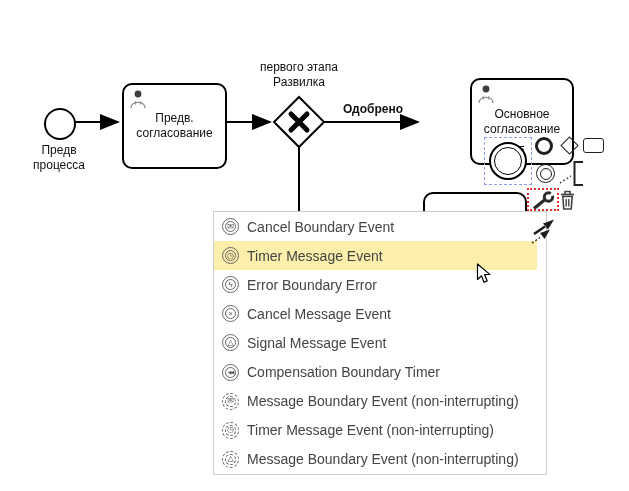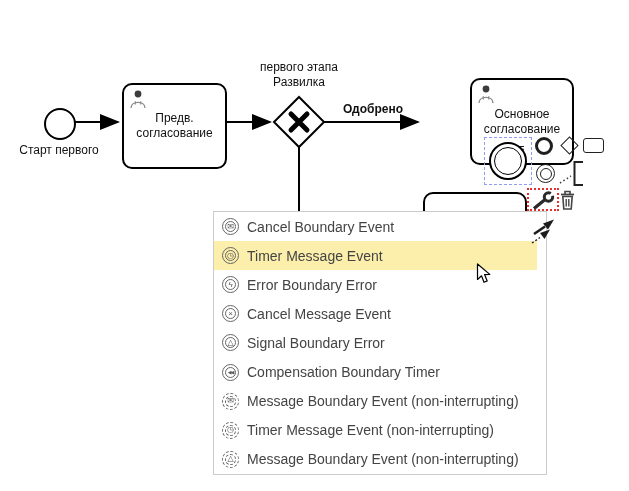--- a/index.html
+++ b/index.html
@@ -69,21 +69,21 @@
     </defs>
     <line x1="73" y1="122" x2="118" y2="122" stroke="#000" stroke-width="2" marker-end="url(#ah)"></line>
     <line x1="224" y1="122" x2="270" y2="122" stroke="#000" stroke-width="2" marker-end="url(#ah)"></line>
     <line x1="324" y1="122" x2="418" y2="122" stroke="#000" stroke-width="2" marker-end="url(#ah)"></line>
     <line x1="299" y1="147" x2="299" y2="213" stroke="#000" stroke-width="2"></line>
     <polygon points="299,97 324,122 299,147 274,122" fill="#fff" stroke="#000" stroke-width="2"></polygon>
     <path d="M291,114 L307,130 M307,114 L291,130" stroke="#000" stroke-width="5" stroke-linecap="round" fill="none"></path>
   </svg>
 
   <div class="abs start-event"></div>
-  <div class="abs shape-label" style="left:14px;top:143px;width:90px;">Старт первого</div>
+  <div class="abs shape-label" style="left:14px;top:143px;width:90px;">Предв процесса</div>
 
   <div class="abs task" style="left:122px;top:83px;width:101px;height:82px;">
     <svg class="user-icon" width="18" height="20" viewBox="0 0 18 20">
       <circle cx="9" cy="5" r="3.4" fill="#3c3c3c"></circle>
       <path d="M2,19 C2,11.5 16,11.5 16,19" fill="none" stroke="#8a8a8a" stroke-width="1.4"></path>
       <path d="M6.3,12.2 V15.5 M11.7,12.2 V15.5" stroke="#8a8a8a" stroke-width="1.2"></path>
     </svg>
     <div class="shape-label">
       <div>Предв.</div>
       <div>согласование</div>
@@ -173,21 +173,21 @@
           <i></i>
           <em>×</em>
         </span>
       <span>Cancel Message Event</span>
     </div>
     <div class="menu-item">
       <span class="evt">
           <i></i>
           <em>△</em>
         </span>
-      <span>Signal Boundary Error</span>
+      <span>Signal Message Event</span>
     </div>
     <div class="menu-item">
       <span class="evt small">
           <i></i>
           <em>◀◀</em>
         </span>
       <span>Compensation Boundary Timer</span>
     </div>
     <div class="menu-item">
       <span class="evt dashed">

